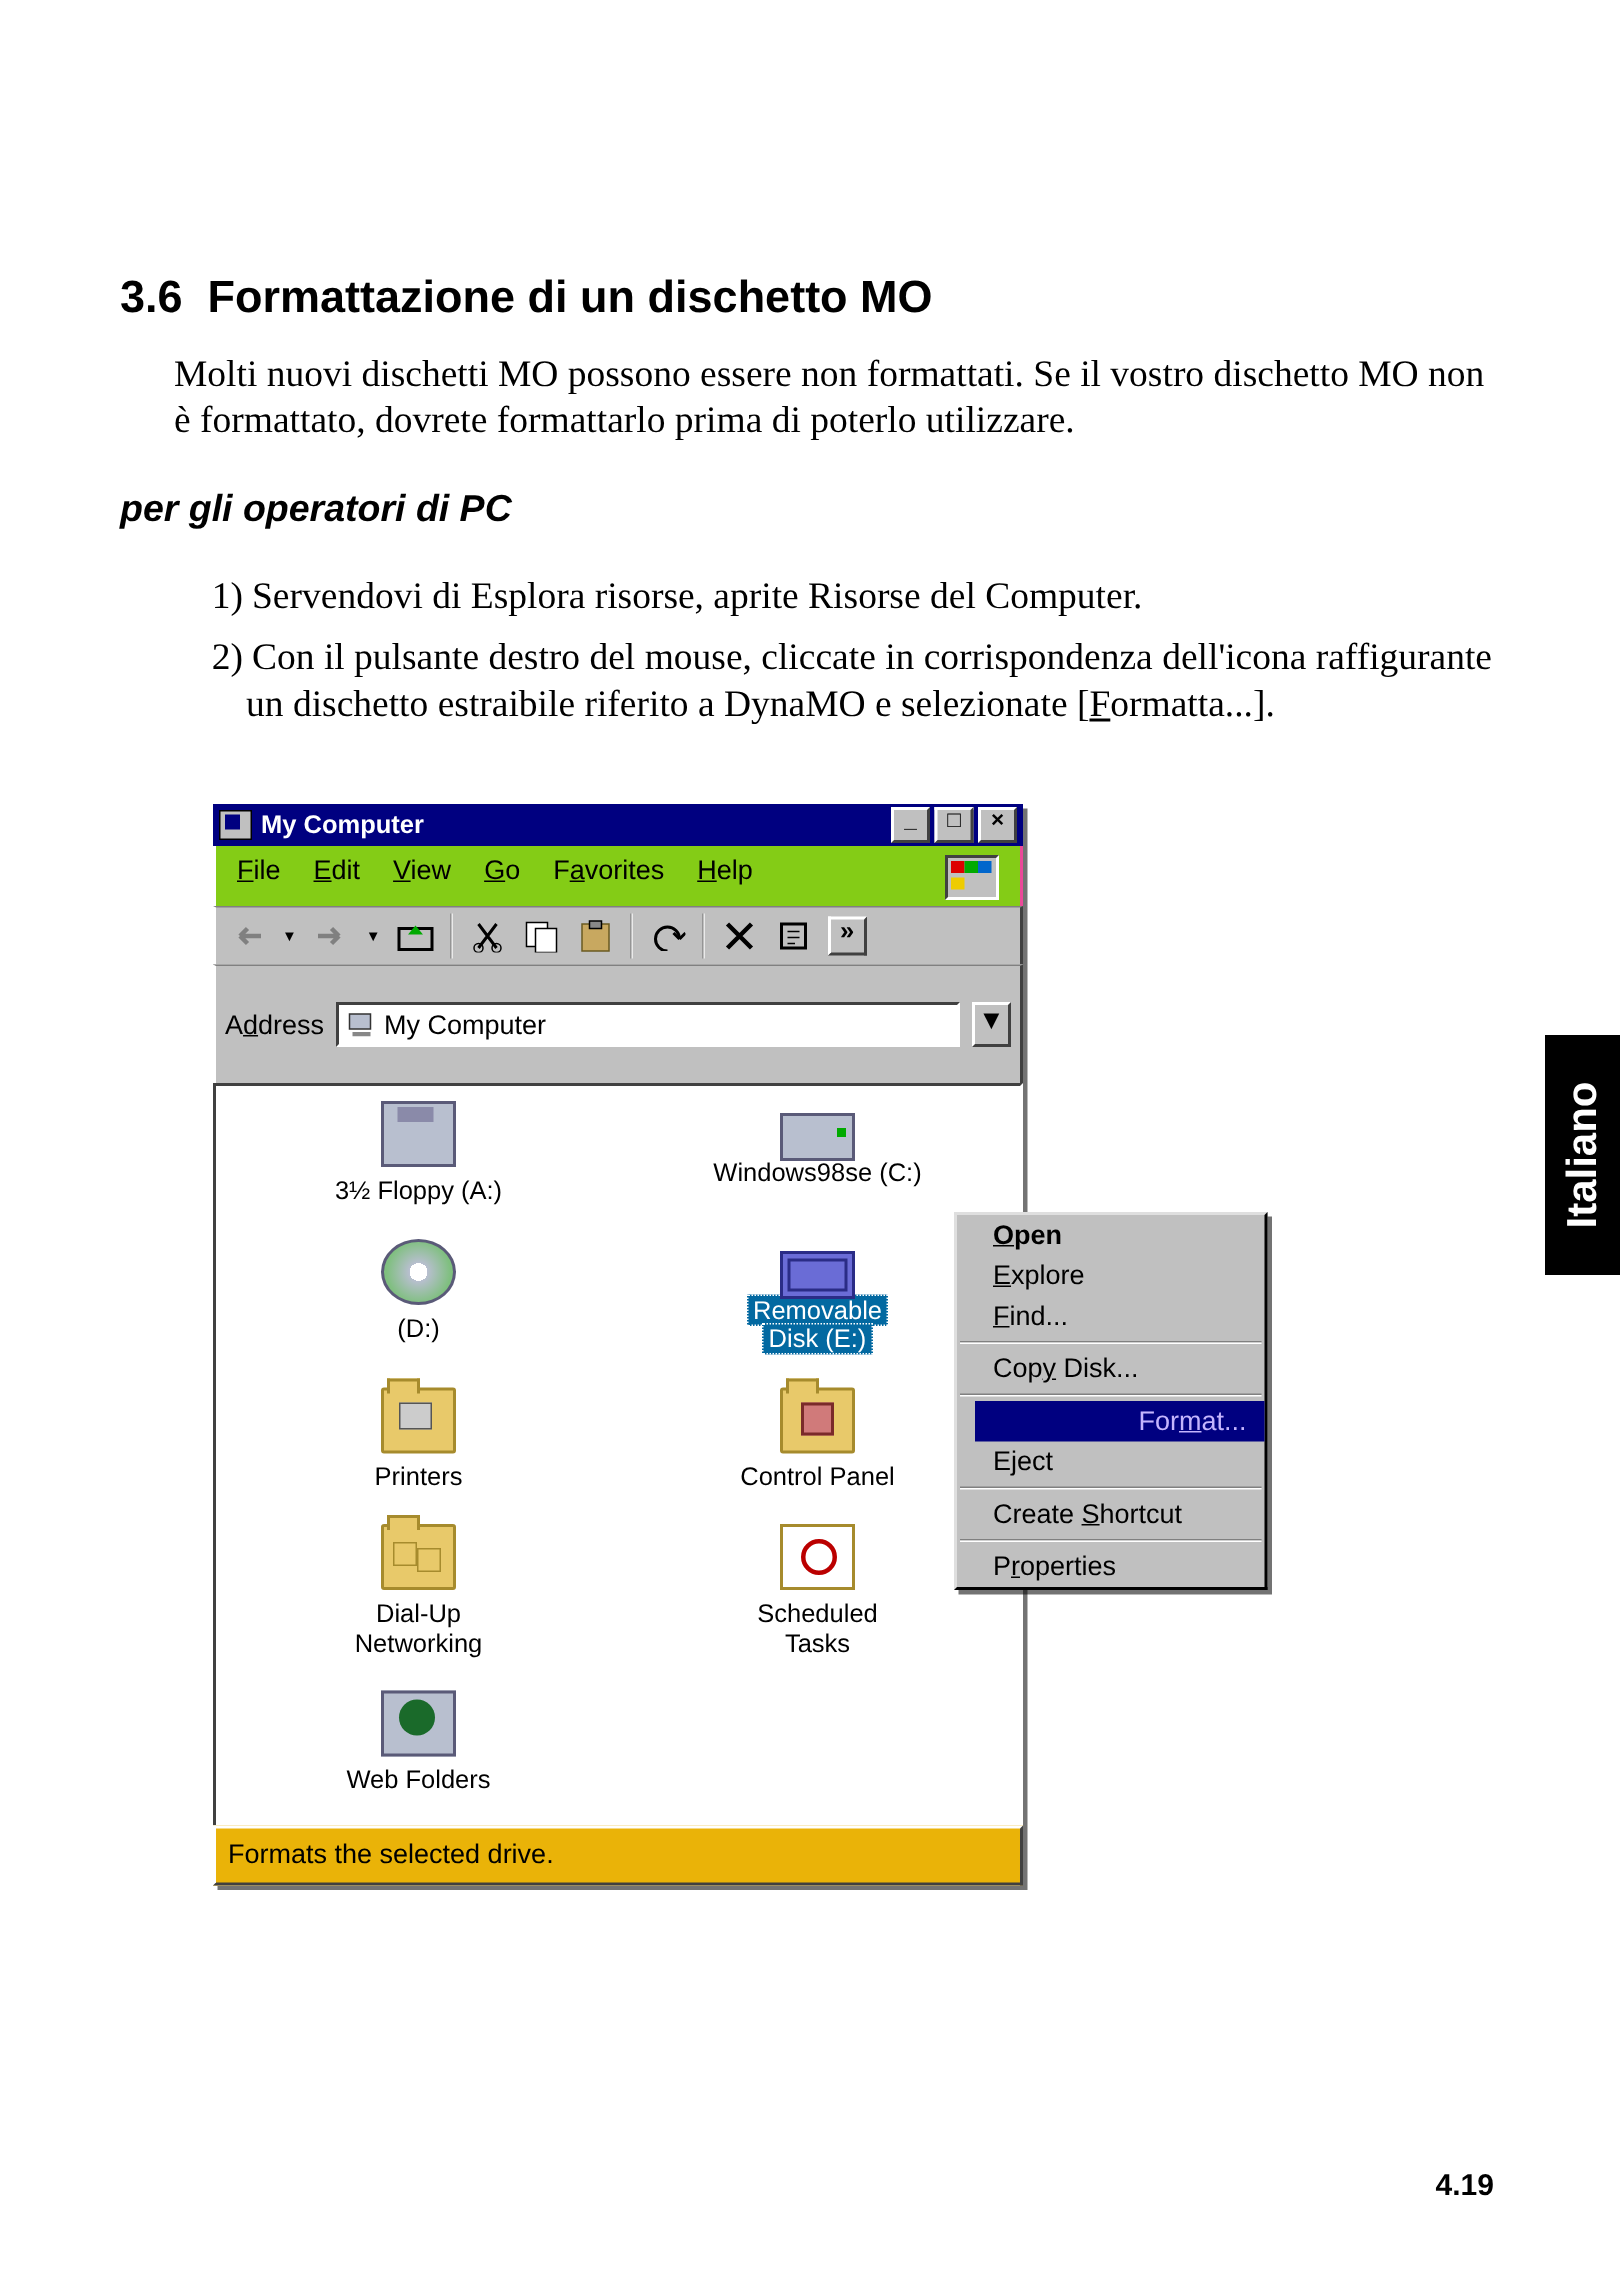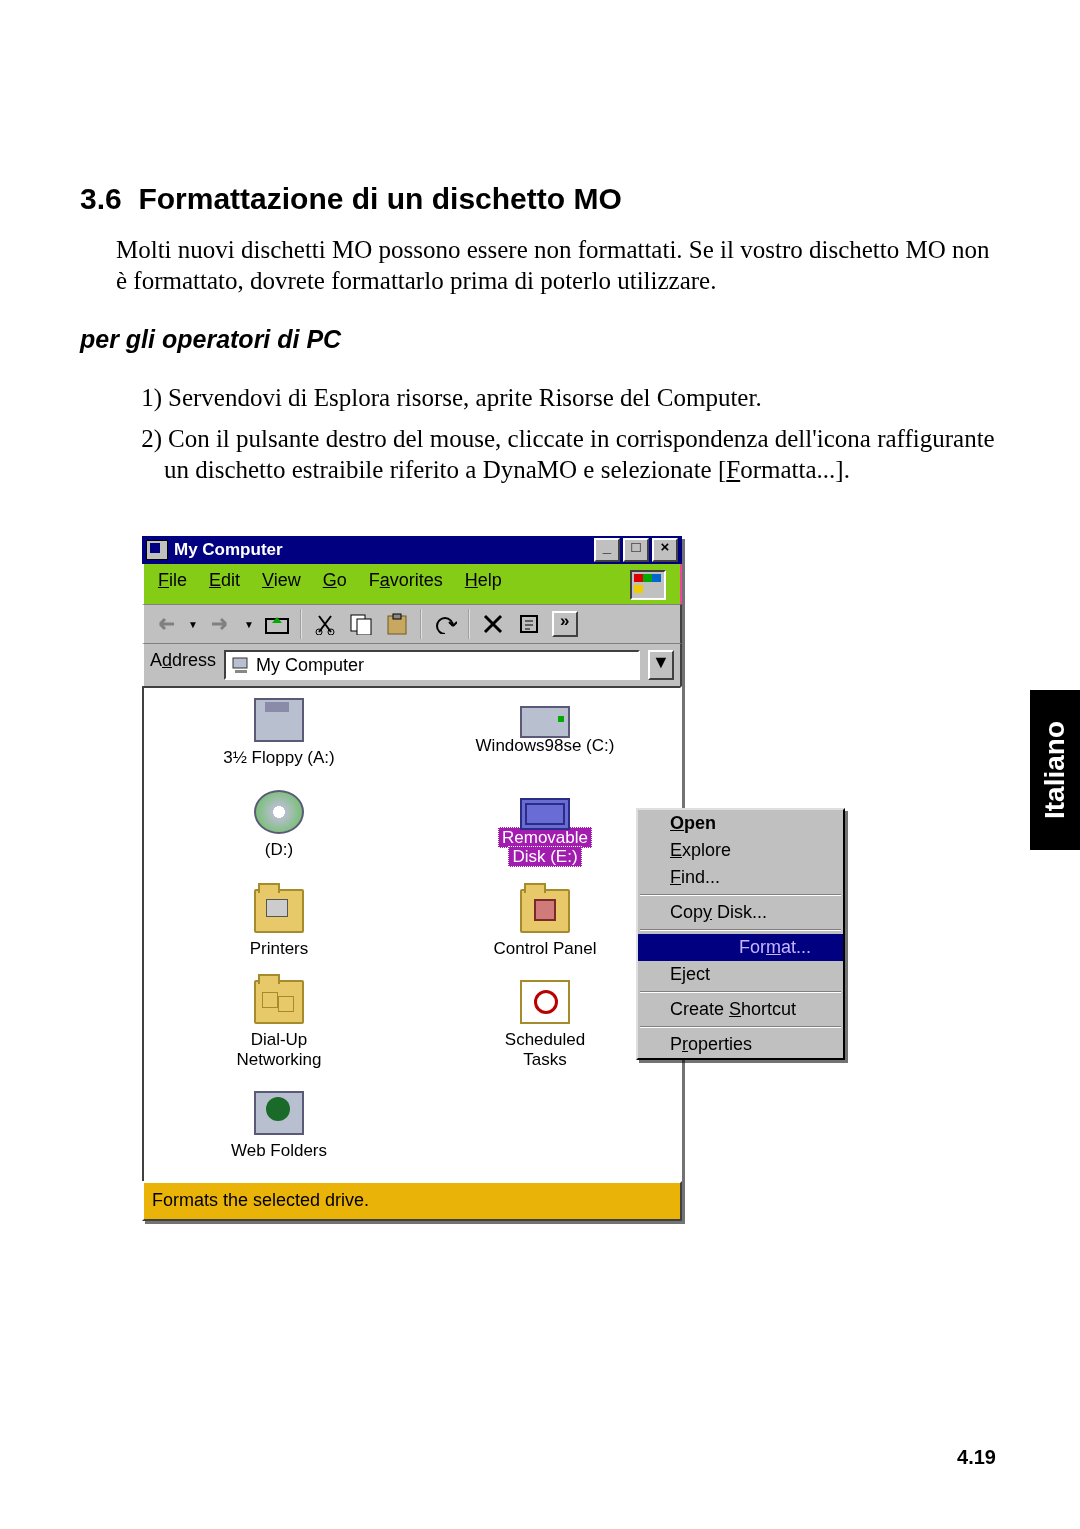--- a/index.html
+++ b/index.html
@@ -131,23 +131,23 @@
   }
   .tb-ico { width:26px; height:26px; display:flex; align-items:center; justify-content:center;}
   .sep { width:2px; height:30px; background:linear-gradient(to right,#808080,#fff); }
   .drop { font-size:10px; color:#000; }
   .toolbar .more {
     width:22px; height:22px; background:#c0c0c0;
     border:2px solid; border-color:#fff #404040 #404040 #fff;
     font-weight:bold; text-align:center; line-height:16px;
   }
   .addrbar {
-    display:flex; 
+    display:flex; align-items:center;
     background:#c0c0c0;
-    padding:6px 6px;
+    padding:24px 6px;
     border-left:2px solid #fff; border-right:2px solid #404040;
     border-top:1px solid #808080;
     gap:8px;
     font-size:18px;
   }
   .addrbox {
     flex:1; background:#fff;
     border:2px solid; border-color:#404040 #fff #fff #404040;
     height:26px; display:flex; align-items:center; padding:0 6px; gap:6px;
   }
@@ -185,21 +185,21 @@
   .ic-folder::before{content:"";position:absolute;left:2px;top:-8px;width:18px;height:8px;background:#e8c96a;border:2px solid #a68b2d;border-bottom:none;}
   .ic-printer .ic-folder-inner{position:absolute;left:10px;top:8px;width:20px;height:16px;background:#ccc;border:1px solid #555;}
   .ic-cpanel .dot{position:absolute;left:12px;top:8px;width:18px;height:18px;border:2px solid #7a2a2a;background:#d07a7a;}
   .ic-dialup .p1{position:absolute;left:6px;top:10px;width:14px;height:14px;background:#e8c96a;border:1px solid #a68b2d;}
   .ic-dialup .p2{position:absolute;left:22px;top:14px;width:14px;height:14px;background:#e8c96a;border:1px solid #a68b2d;}
   .ic-sched { background:#fff;border:2px solid #a68b2d;}
   .ic-sched::after{content:"";position:absolute;left:12px;top:8px;width:18px;height:18px;border:3px solid #b00;border-radius:50%;}
   .ic-web { background:#b8bfcf;border:2px solid #5a5a78;}
   .ic-web::after{content:"";position:absolute;left:10px;top:4px;width:24px;height:24px;border-radius:50%;background:#1a6a2a;}
   .lbl-sel {
-    background:#a21caf; color:#fff; padding:0 3px;
+    background:#0369a1; color:#fff; padding:0 3px;
     border:1px dotted #fff;
     margin-top:10px;
   }
   .statusbar {
     background:#eab308;
     border:2px solid; border-color:#fff #404040 #404040 #fff;
     padding:4px 8px; font-size:18px; height:28px;
     display:flex; align-items:center;
   }
   
@@ -207,21 +207,21 @@
     position:absolute;
     left: 636px;
     top: 808px;
     width: 205px;
     background:#c0c0c0;
     border:2px solid; border-color:#dfdfdf #000 #000 #dfdfdf;
     font-family: "MS Sans Serif", Tahoma, Arial, sans-serif;
     font-size:18px; color:#000;
     box-shadow: 3px 3px 0 rgba(0,0,0,0.55);
   }
-  .ctx .mi { padding:3px 32px; white-space:nowrap;}
+  .ctx .mi { padding:3px 12px; white-space:nowrap;margin-left:12px;}
   .ctx .mi.sel { background:#000080; color:#c4b5fd;text-align:right; }
   .ctx hr { border:none; border-top:1px solid #808080; border-bottom:1px solid #fff; margin:3px 2px;}
   
   svg { display:block; }
 </style>
 </head>
 <body>
 
 <div class="page">
 

